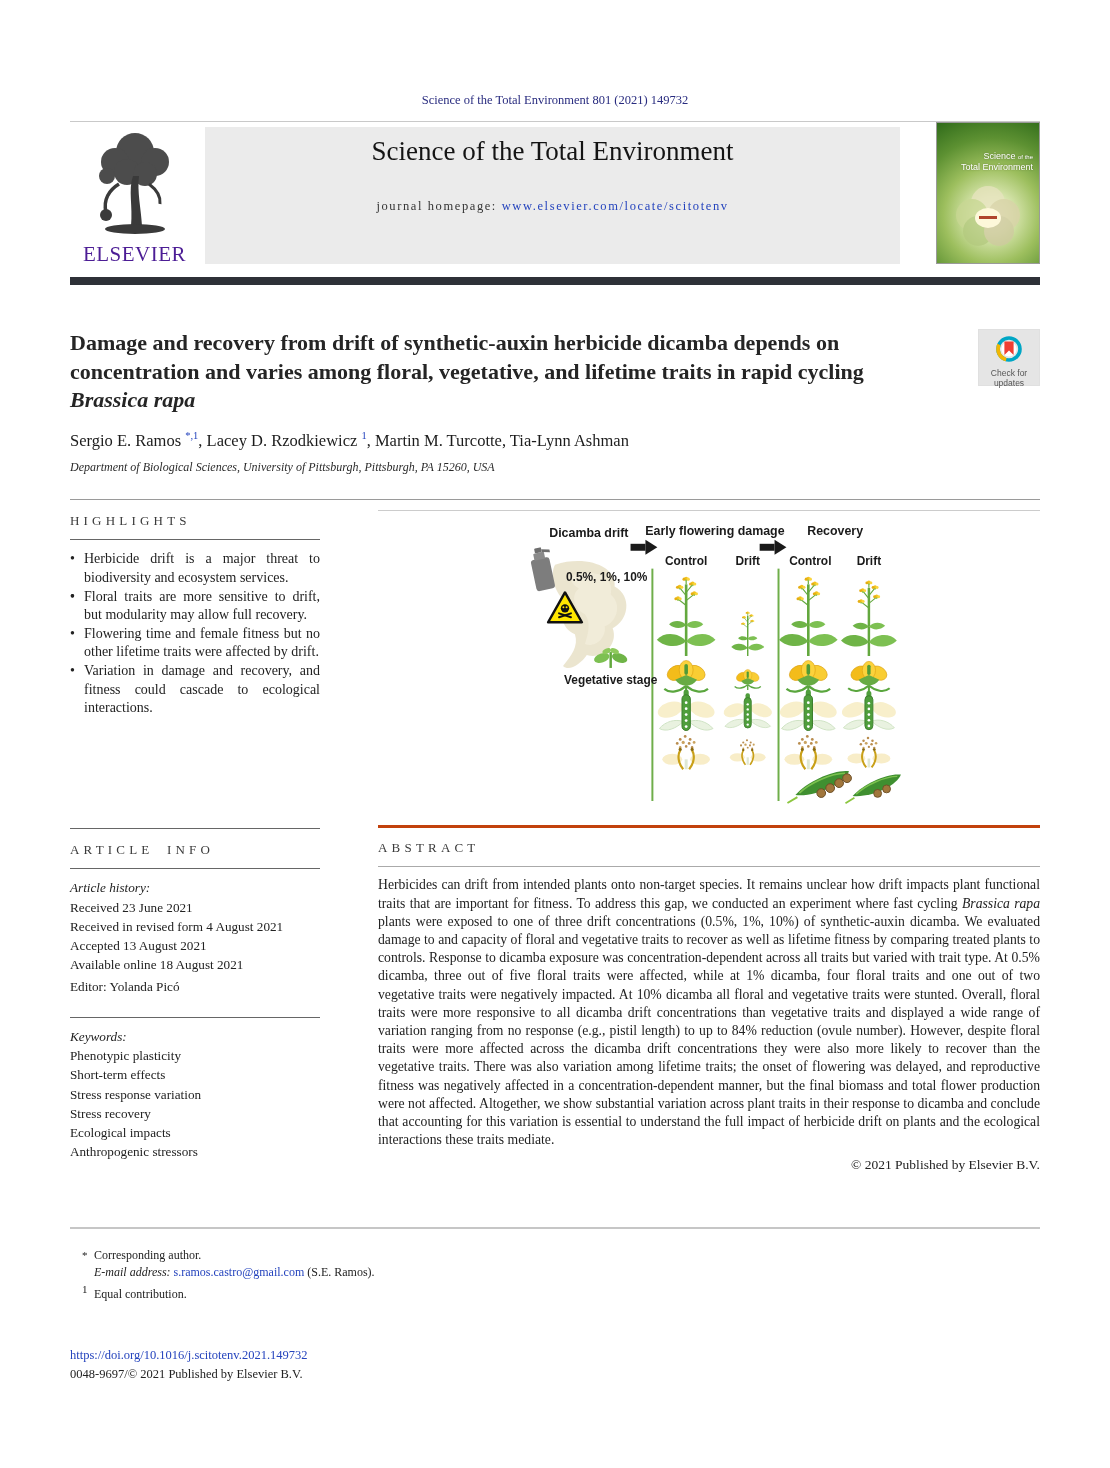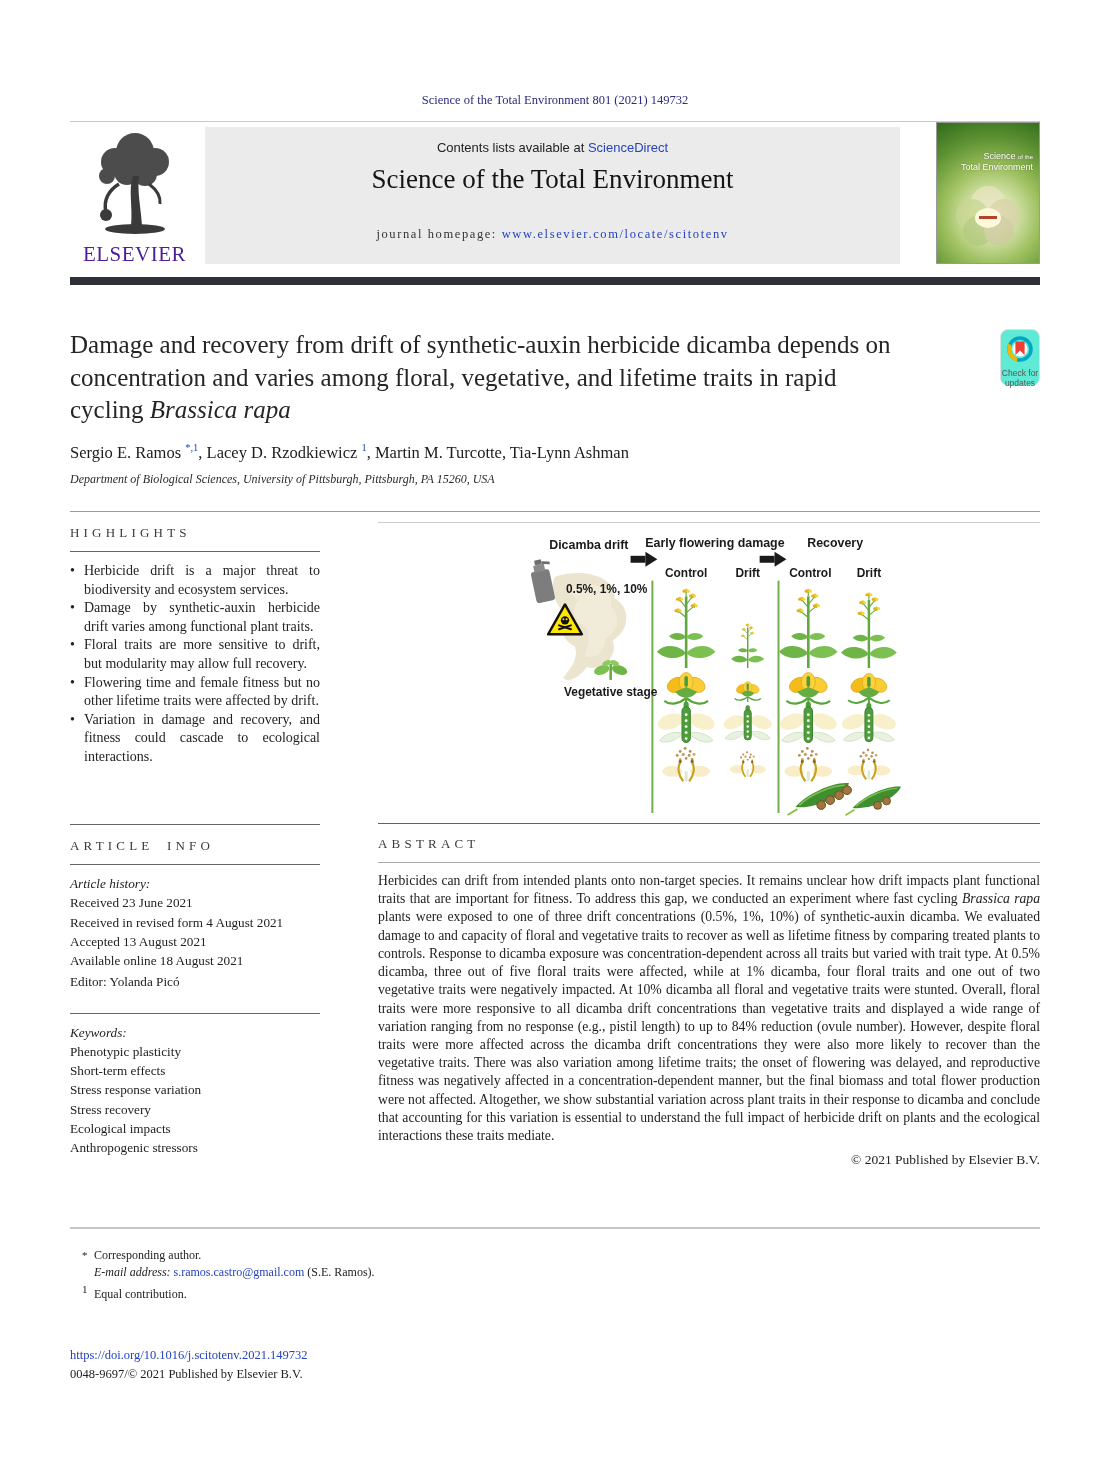--- a/index.html
+++ b/index.html
@@ -23,42 +23,42 @@
            background: radial-gradient(circle at 54% 66%, #f5f2d9 0%, #dce8b4 18%, #9dbf5e 45%, #5d9132 72%, #2f6b1a 100%);
            overflow:hidden; }
   .cover-title { position:absolute; top:28px; width:100%; text-align:right; padding-right:6px;
                  color:#fff; font-family:"Liberation Sans",sans-serif; font-size:9px; line-height:1.25;
                  text-shadow:0 0 2px rgba(0,0,0,.35); }
   .cover-title .small { font-size:6px; }
   .dark-bar { margin-top:8px; height:8px; background:#2e3138; }
 
   
   .title-row { margin-top:44px; display:flex; justify-content:space-between; align-items:flex-start; }
-  h1.article-title { font-size:25px; font-weight:normal; line-height:1.3; color:#252525; width:835px; }
+  h1.article-title { font-size:22px; font-weight:bold; line-height:1.3; color:#252525; width:835px; }
   h1 .it { font-style:italic; }
-  .check-badge { width:40px; height:57px; background:#5eead4; border:1px solid #e0e0e0; border-radius:8px;
+  .check-badge { width:62px; height:57px; background:#e5e5e5; border:1px solid #e0e0e0; border-radius:0;
                  text-align:center; padding-top:4px; cursor:pointer; }
   .check-badge .txt { font-family:"Liberation Sans",sans-serif; font-size:8.5px; color:#555; line-height:1.15; margin-top:1px; }
   .authors { margin-top:15px; font-size:16.5px; color:#1c1c1c; }
   .authors sup { font-size:10.5px; color:#2443bd; }
   .affiliation { margin-top:10px; font-size:12px; font-style:italic; color:#2a2a2a; }
   .full-rule { margin-top:24px; border-top:1px solid #9a9a9a; }
 
   
   .cols { display:grid; grid-template-columns:250px 662px; column-gap:58px; }
   .sec-heading { padding-top:13px; font-size:13px; letter-spacing:4.2px; word-spacing:6px; color:#3a3a3a; }
   .rule-dark { margin-top:10px; border-top:1px solid #666; }
   .rule-mid  { margin-top:10px; border-top:1px solid #aaa; }
   .rule-light{ margin-top:10px; border-top:1px solid #ccc; }
 
   .hl-list { margin-top:10px; }
   .hl-item { position:relative; padding-left:14px; font-size:14px; line-height:1.33; text-align:justify; color:#222; }
   .hl-item .marker { position:absolute; left:0; top:0; }
 
-  .figure-wrap { border-bottom:1px solid #c2410c; padding:4px 0 2px 0; }
+  .figure-wrap { border-bottom:3px solid #c2410c; padding:4px 0 16px 0; }
 
   .ai-block { font-size:13.2px; line-height:1.46; color:#222; }
   .ai-label { font-style:italic; margin-top:9px; }
   .ai-editor { margin-top:2px; }
   .ai-rule2 { margin-top:21px; border-top:1px solid #666; }
 
   .abstract-text { margin-top:9px; font-size:13.7px; line-height:1.33; text-align:justify; color:#222; }
   .abstract-text .it { font-style:italic; }
   .copyright { margin-top:7px; text-align:right; font-size:13.5px; color:#222; }
 
@@ -97,21 +97,20 @@
           <path d="M46,98 C48,78 43,62 48,48 L54,48 C52,64 56,80 57,98 Z" fill="#3a3a3a"></path>
           <path d="M34,56 C24,62 18,72 21,84" stroke="#3a3a3a" stroke-width="3.5" fill="none"></path>
           <circle cx="21" cy="87" r="6" fill="#3a3a3a"></circle>
           <path d="M64,56 C72,62 76,68 75,76" stroke="#3a3a3a" stroke-width="3" fill="none"></path>
           <ellipse cx="50" cy="101" rx="30" ry="5" fill="#3a3a3a"></ellipse>
         </svg>
         <div class="elsevier-word">ELSEVIER</div>
       </div>
 
       <div class="header-box">
-        <div class="hb-line1"><span>Contents lists available at </span><a class="link">ScienceDirect</a></div>
         <div class="hb-title">Science of the Total Environment</div>
         <div class="hb-homepage"><span>journal homepage: </span><a class="link">www.elsevier.com/locate/scitotenv</a></div>
       </div>
 
       <div class="cover">
         <svg width="102" height="140" viewBox="0 0 102 140">
           <g opacity="0.75">
             <circle cx="51" cy="80" r="17" fill="#e8e4c0"></circle>
             <circle cx="35" cy="92" r="16" fill="#c9d794"></circle>
             <circle cx="67" cy="92" r="16" fill="#d9d2a8"></circle>
@@ -152,21 +151,21 @@
 
     <div class="full-rule"></div>
 
     <div class="cols">
 
       <div>
         <div class="sec-heading">HIGHLIGHTS</div>
         <div class="rule-dark"></div>
         <div class="hl-list">
           <div class="hl-item"><span class="marker">•</span><span>Herbicide drift is a major threat to biodiversity and ecosystem services.</span></div>
-          <div class="hl-item"><span class="marker">•</span><span>Damage by synthetic-auxin herbicide drift varies among functional plant traits.</span></div>
+          <div class="hl-item"><span class="marker">•</span></div>
           <div class="hl-item"><span class="marker">•</span><span>Floral traits are more sensitive to drift, but modularity may allow full recovery.</span></div>
           <div class="hl-item"><span class="marker">•</span><span>Flowering time and female fitness but no other lifetime traits were affected by drift.</span></div>
           <div class="hl-item"><span class="marker">•</span><span>Variation in damage and recovery, and fitness could cascade to ecological interactions.</span></div>
         </div>
       </div>
 
       <div>
         <div class="rule-light"></div>
         <div class="figure-wrap">
         <svg width="662" height="290" viewBox="0 0 662 292">

